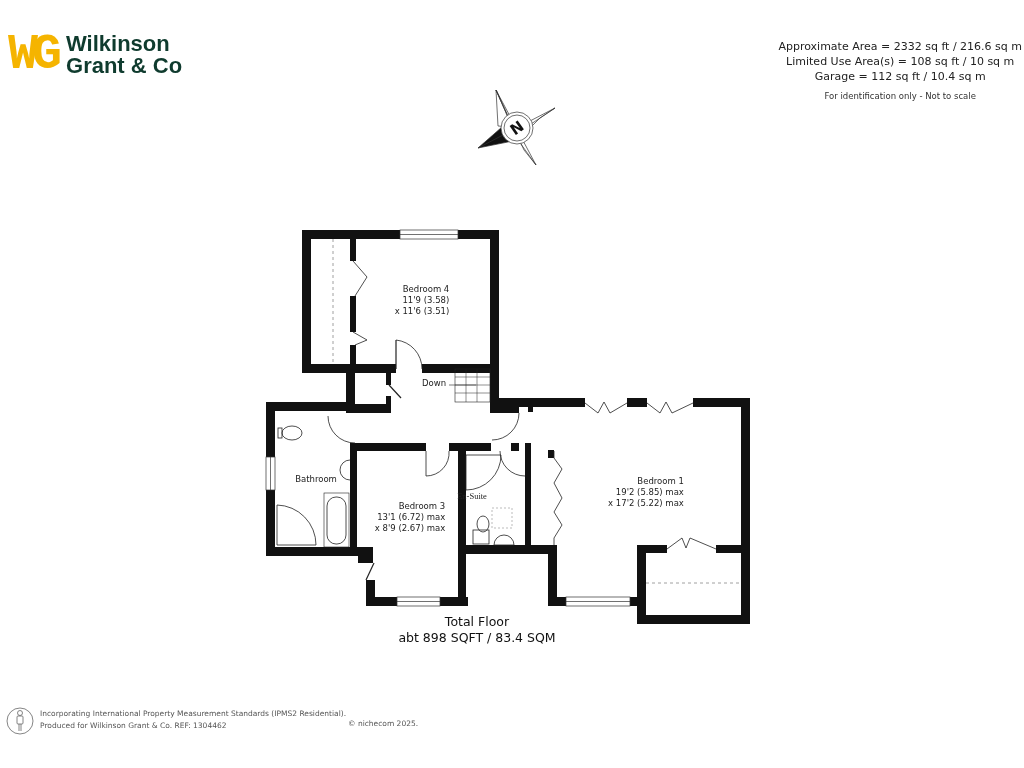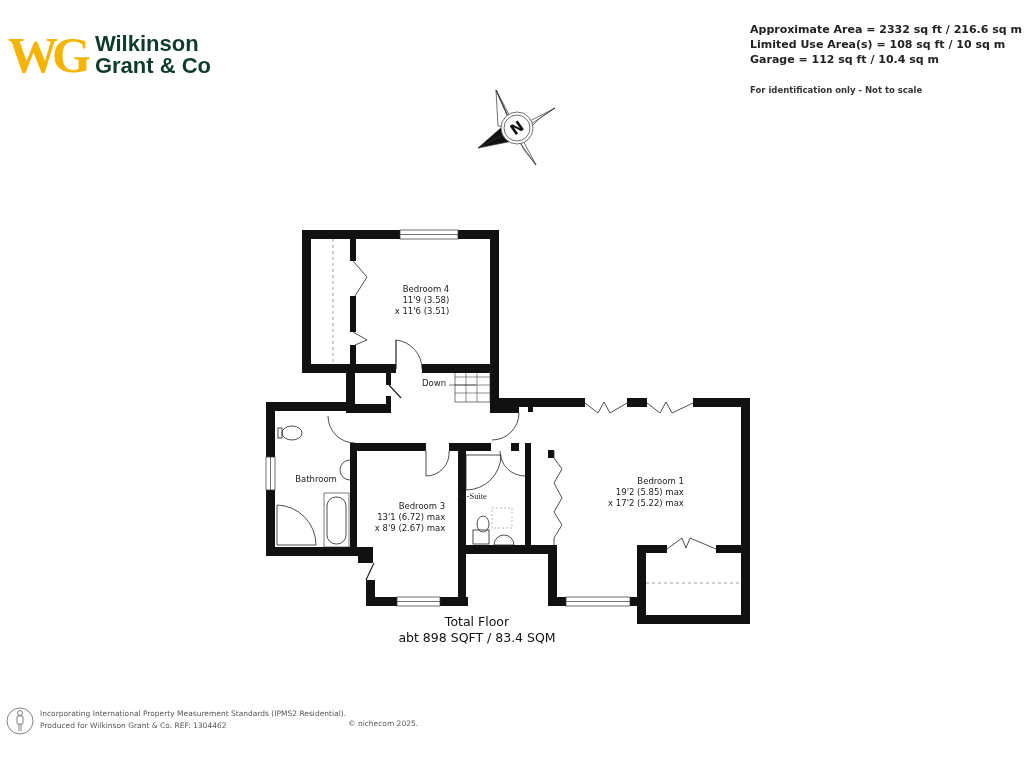--- a/index.html
+++ b/index.html
@@ -1,22 +1,22 @@
 <!DOCTYPE html>
 <html><head>
 <meta charset="utf-8">
 <style>
   html, body { margin: 0; padding: 0; background: #ffffff; }
   body { width: 1024px; height: 768px; position: relative; overflow: hidden; font-family: "DejaVu Sans", sans-serif; color: #1a1a1a; }
   .logo { position: absolute; left: 8px; top: 30px; height: 50px; display: flex; align-items: center; }
-  .logo-wg { font-family: Liberation Serif, serif; font-weight: bold; font-size: 50px; color: #f5b400; letter-spacing: -6px; line-height: 1; margin-right: 10px; }
+  .logo-wg { font-family: Liberation Mono, monospace; font-weight: bold; font-size: 50px; color: #f5b400; letter-spacing: -6px; line-height: 1; margin-right: 10px; }
   .logo-name { font-family: "Liberation Sans", sans-serif; font-weight: bold; font-size: 22px; color: #0f3b2e; line-height: 22px; }
-  .areas { position: absolute; right: 2px; top: 22px; text-align: left; font-family: "DejaVu Sans", sans-serif; font-size: 11px; line-height: 15px; color: #222; font-weight: bold; }
+  .areas { position: absolute; right: 2px; top: 39px; text-align: center; font-family: "DejaVu Sans", sans-serif; font-size: 11px; line-height: 15px; color: #222; }
   .areas .total { margin-top: 3px; }
-  .areas .note { font-size: 8.5px; margin-top: 16px; color: #333; }
+  .areas .note { font-size: 8.5px; margin-top: 5px; color: #333; }
   svg.plan { position: absolute; left: 0; top: 0; }
   .room-label { position: absolute; text-align: right; font-size: 8.5px; line-height: 11px; color: #222; white-space: nowrap; transform: translateX(-50%); }
   .floor-title { position: absolute; left: 477px; top: 614px; transform: translateX(-50%); text-align: center; font-size: 12.5px; line-height: 16px; color: #111; white-space: nowrap; }
   .footer { position: absolute; left: 40px; top: 708px; font-size: 7.5px; line-height: 11.5px; color: #555; }
   .copyright { position: absolute; left: 348px; top: 719px; font-size: 7.5px; color: #555; }
   .wall { fill: #111; }
 </style>
 </head>
 <body>
 

